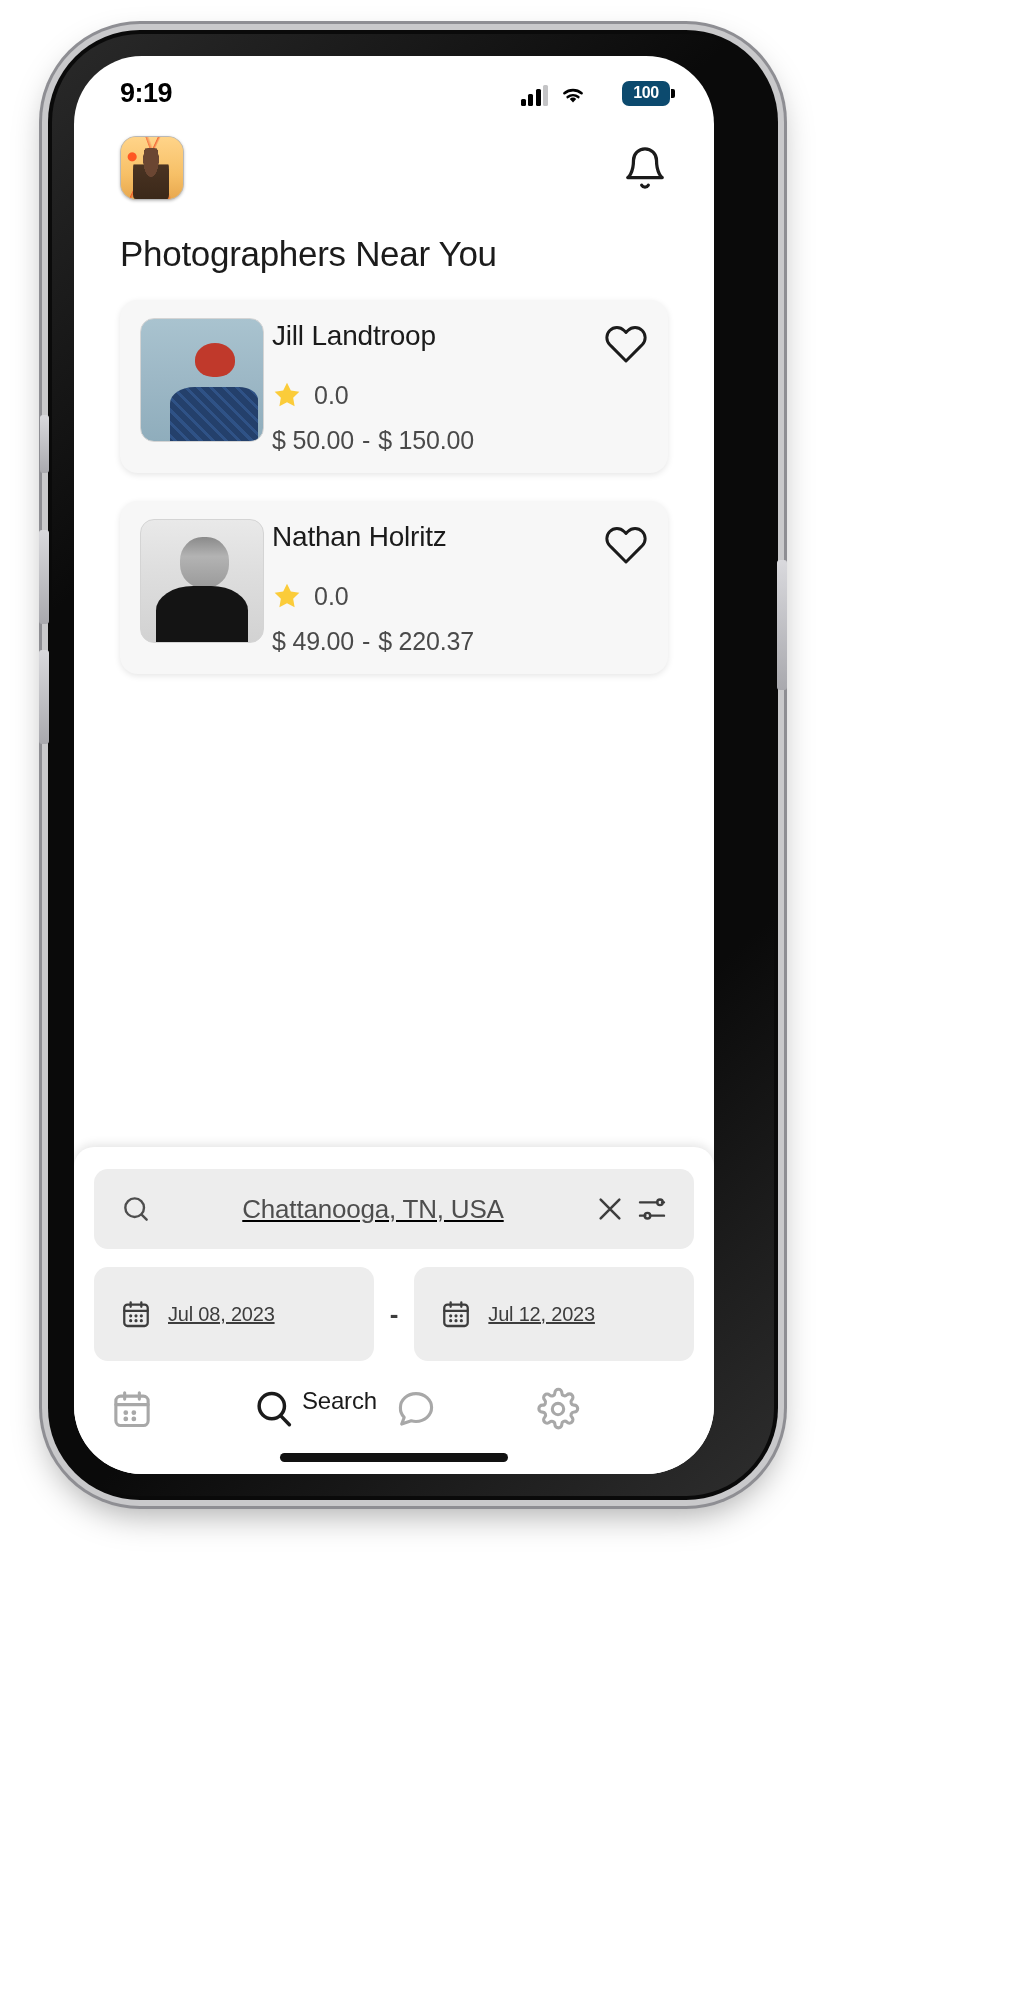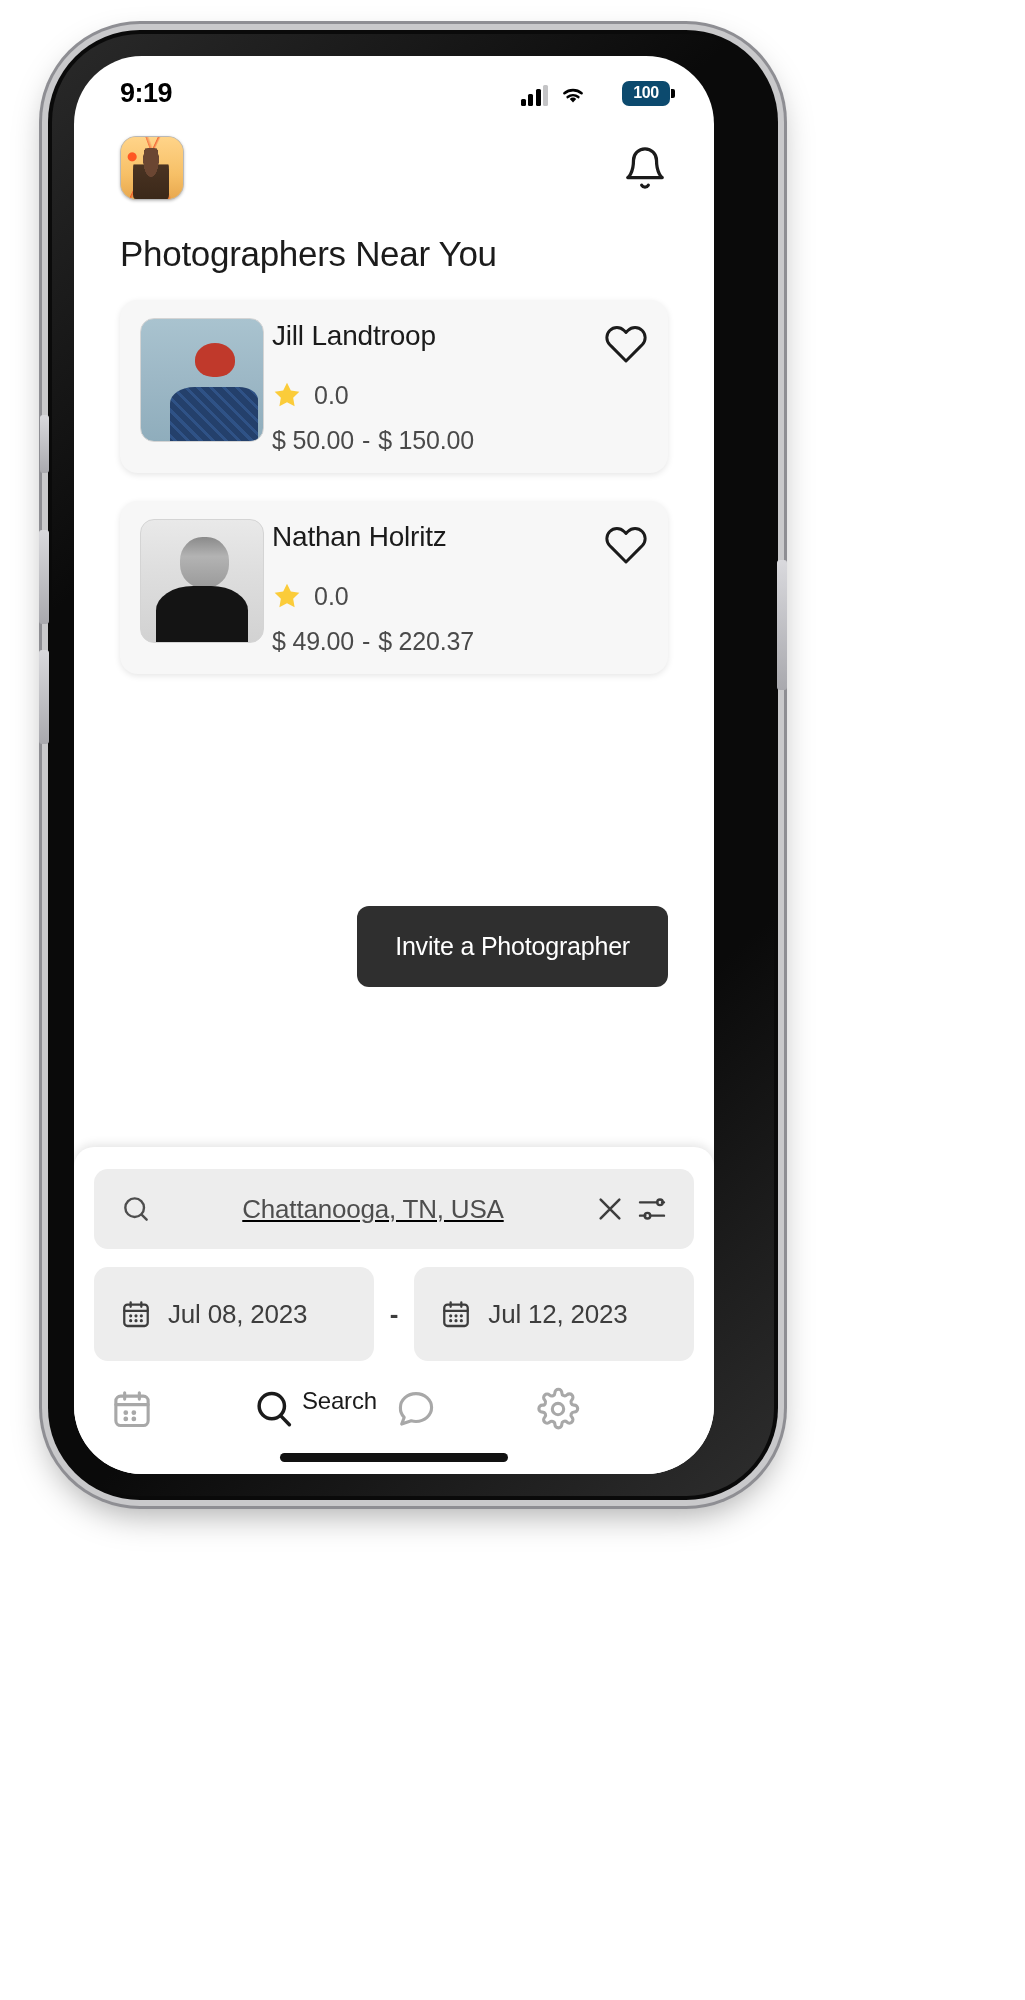--- a/index.html
+++ b/index.html
@@ -177,21 +177,21 @@
   #search-value { flex:1 1 auto; text-align:center; font-size: 26px; color:#4e4e4e; letter-spacing:-.2px; }
   .srch-ico { width: 32px; height: 32px; flex:0 0 auto; }
 
   #date-row { display:flex; align-items:center; gap: 16px; margin-top: 18px; }
   .date-chip {
     flex:1 1 0; background:#ededed; border-radius: 14px;
     height: 94px; display:flex; align-items:center; gap: 16px;
     padding: 0 26px;
   }
   .date-chip .cal { width: 32px; height: 32px; flex:0 0 auto; }
-  .date-chip .dtext { font-size: 26px; color:#3d3d3d; letter-spacing:-.2px; }
+  .date-chip .dtext { font-size: 20px; color:#3d3d3d; letter-spacing:-.2px;text-decoration:underline; }
   #date-sep { font-size: 26px; color:#3d3d3d; font-weight:700; }
 
   
   #tab-bar { display:flex; align-items:flex-start; justify-content:space-around; padding: 26px 16px 0 16px; }
   .tab { display:flex; align-items:flex-start; gap: 6px; width: 25%; cursor:pointer; }
   .tab svg { width: 44px; height: 44px; display:block; }
   .tab-label { font-size: 24px; color:#1b1b1b; letter-spacing:-.2px; }
 
   #home-indicator {
     width: 228px; height: 9px; border-radius: 5px;
@@ -276,23 +276,20 @@
           <div class="card-price">
             <span>$ 49.00</span><span class="dash">-</span><span>$ 220.37</span>
           </div>
         </div>
         <svg class="fav-btn" viewBox="0 0 24 24" fill="none" stroke="#1b1b1b" stroke-width="1.6" stroke-linecap="round" stroke-linejoin="round">
           <path d="M20.84 4.61a5.5 5.5 0 0 0-7.78 0L12 5.67l-1.06-1.06a5.5 5.5 0 0 0-7.78 7.78l1.06 1.06L12 21.23l7.78-7.78 1.06-1.06a5.5 5.5 0 0 0 0-7.78z"></path>
         </svg>
       </div>
     </div>
 
-    <div id="invite-wrap">
-      <button id="invite-btn">Invite a Photographer</button>
-    </div>
 
     <div id="bottom-sheet">
 
       <div id="search-row">
         <svg class="srch-ico" viewBox="0 0 24 24" fill="none" stroke="#4e4e4e" stroke-width="1.8" stroke-linecap="round">
           <circle cx="11" cy="11" r="7"></circle>
             <path d="M20 20l-3.8-3.8"></path>
         </svg>
         <span id="search-value" title="Search location">Chattanooga, TN, USA</span>
         <svg class="srch-ico" viewBox="0 0 24 24" fill="none" stroke="#3d3d3d" stroke-width="1.9" stroke-linecap="round">

